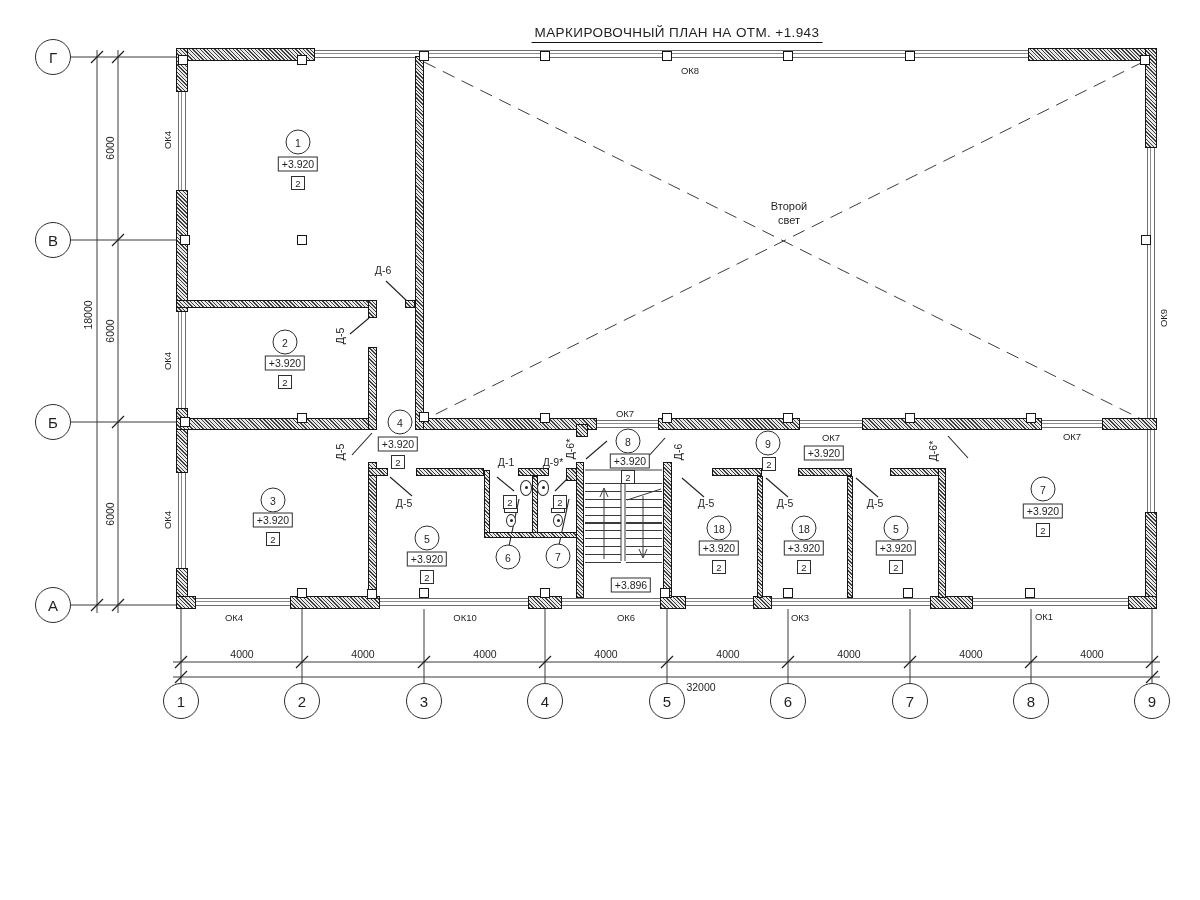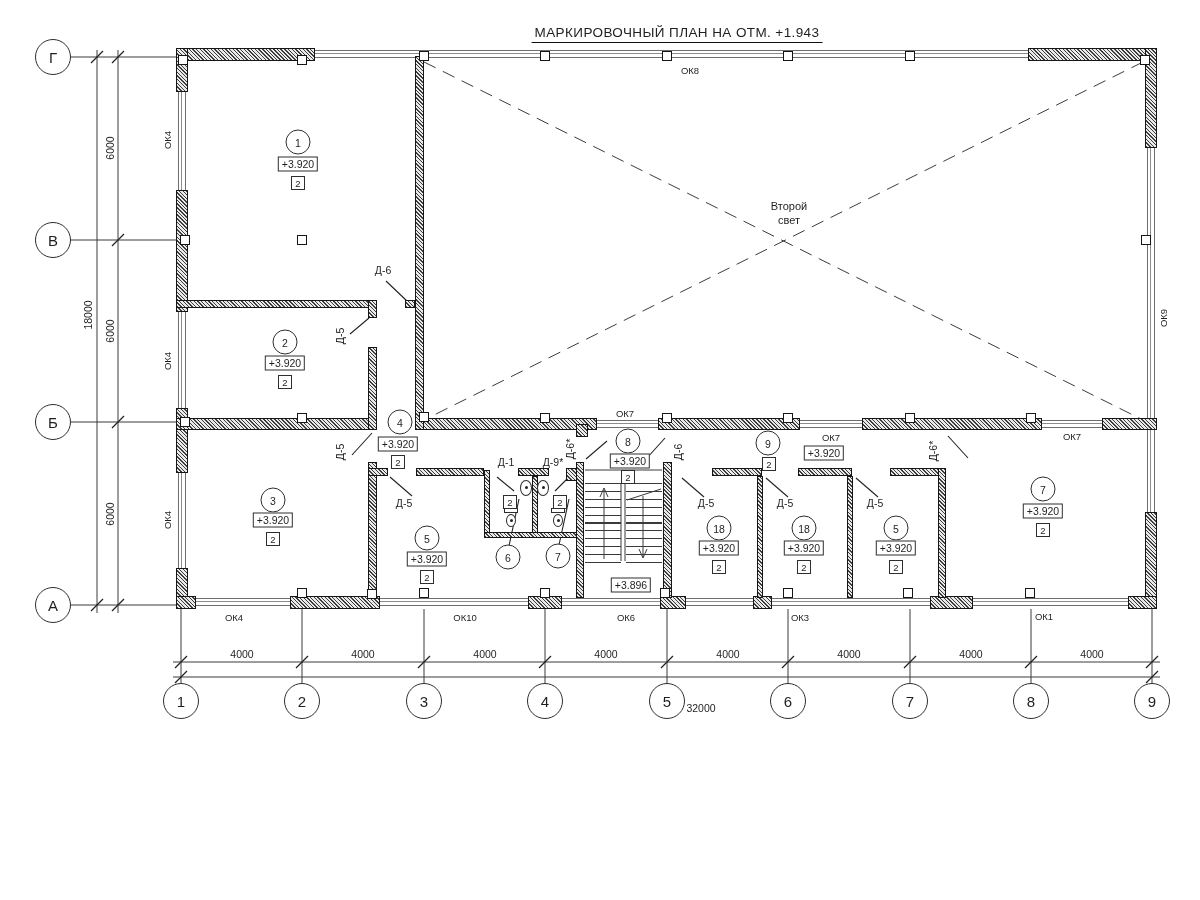--- a/index.html
+++ b/index.html
@@ -337,21 +337,21 @@
   <div class="vdtext" style="left:110px;top:514px">6000</div>
   <div class="vdtext" style="left:88px;top:315px">18000</div>
   <div class="dtext" style="left:242px;top:654px">4000</div>
   <div class="dtext" style="left:363px;top:654px">4000</div>
   <div class="dtext" style="left:485px;top:654px">4000</div>
   <div class="dtext" style="left:606px;top:654px">4000</div>
   <div class="dtext" style="left:728px;top:654px">4000</div>
   <div class="dtext" style="left:849px;top:654px">4000</div>
   <div class="dtext" style="left:971px;top:654px">4000</div>
   <div class="dtext" style="left:1092px;top:654px">4000</div>
-  <div class="dtext" style="left:701px;top:708px">32000</div>
+  <div class="dtext" style="left:701px;top:687px">32000</div>
 
   <div class="circ ac" style="left:53px;top:57px">
       <span>Г</span>
     </div>
   <div class="circ ac" style="left:53px;top:240px">
       <span>В</span>
     </div>
   <div class="circ ac" style="left:53px;top:422px">
       <span>Б</span>
     </div>

